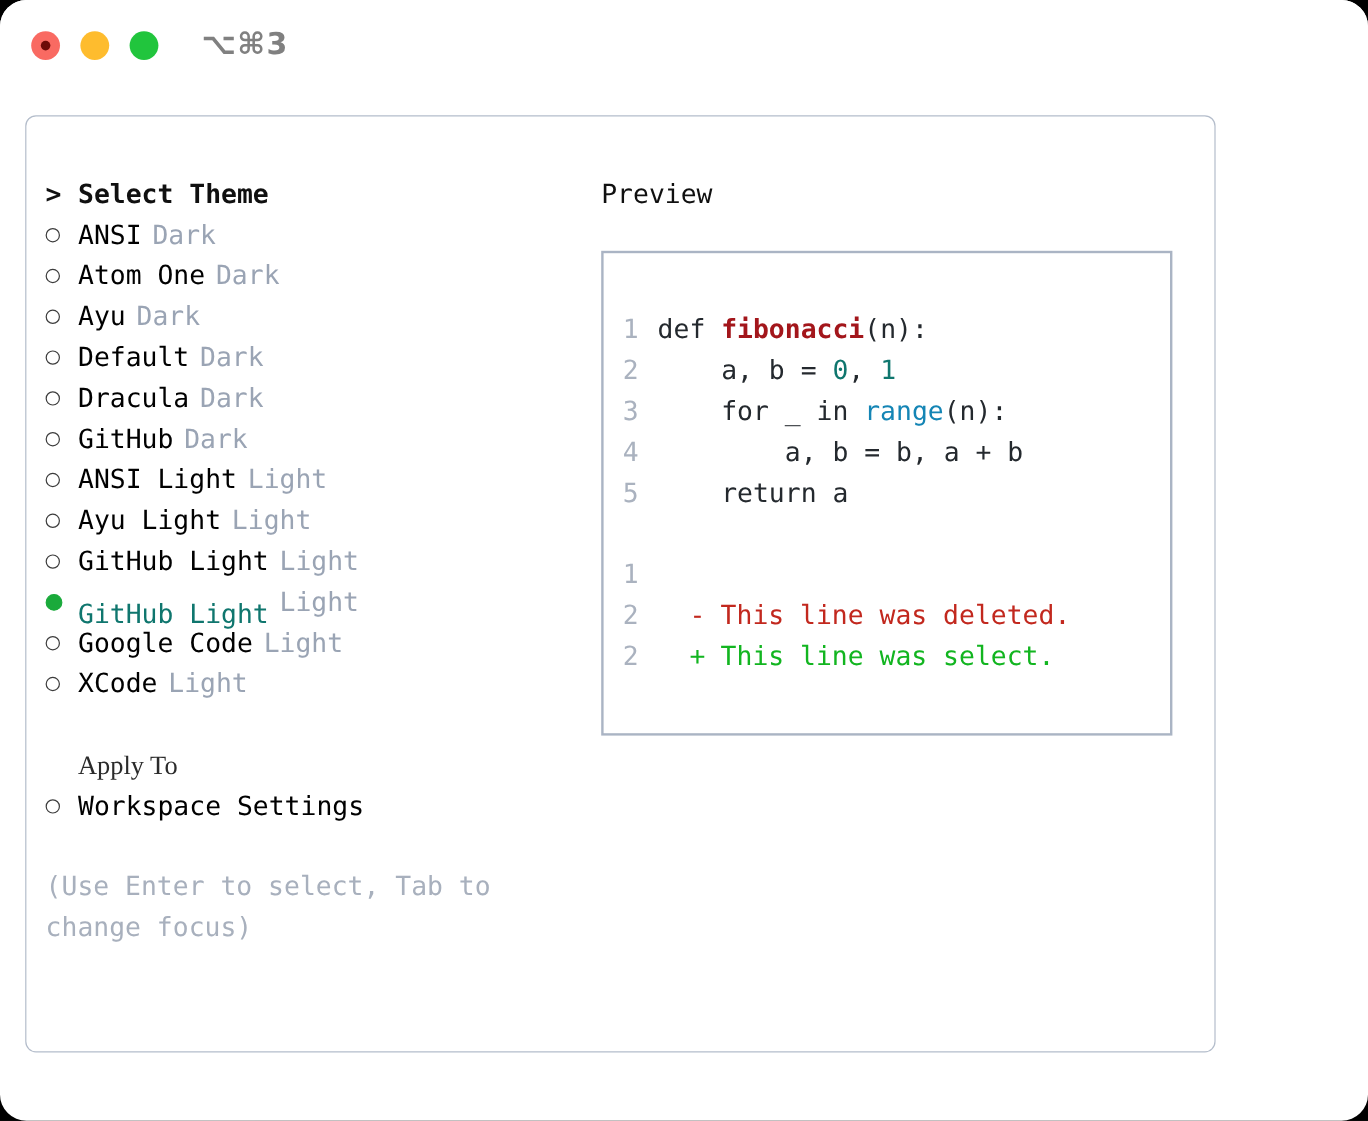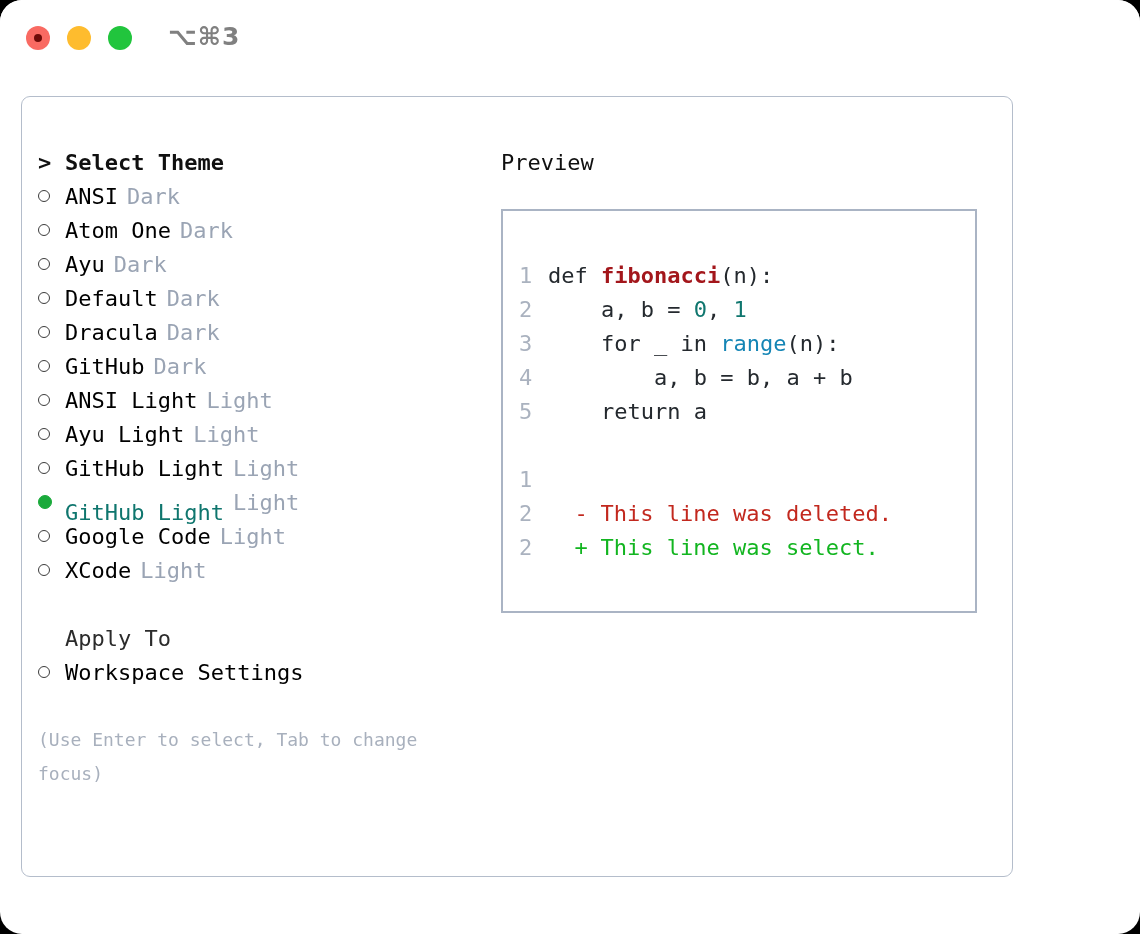--- a/index.html
+++ b/index.html
@@ -130,25 +130,26 @@
   }
   .spacer-row { height: 34px; }
 
   .section-head {
     height: 34px;
     display: flex;
     align-items: center;
     font-size: 22px;
     color: #2b2b2b;
     padding-left: 27px;
+    font-family: Liberation Serif, serif;
   }
 
   .hint {
     margin-top: 34px;
-    font-size: 18px;
+    font-size: 22px;
     line-height: 34px;
     color: #a8b0bd;
     width: 410px;
   }
 
   
   .right-col {
     position: absolute;
     left: 479px; top: 48px;
     width: 490px;

